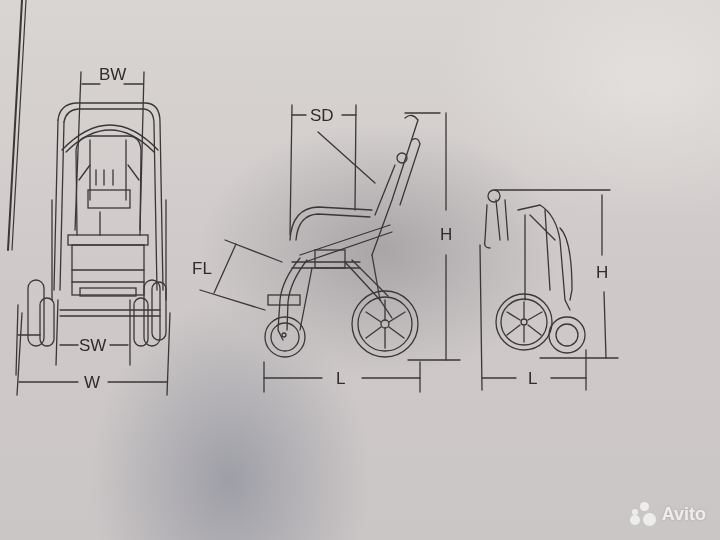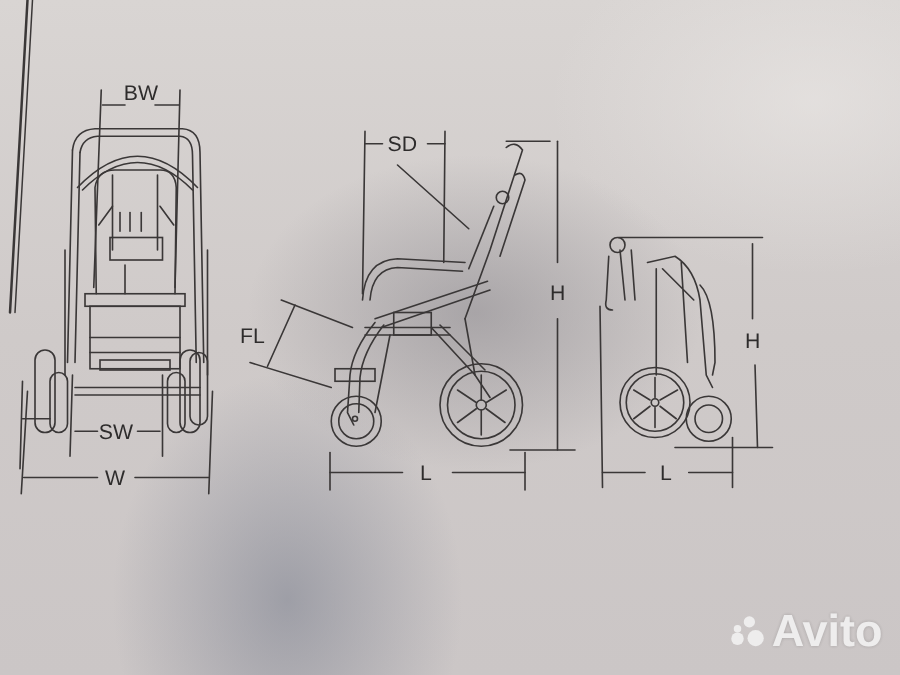--- a/index.html
+++ b/index.html
@@ -7,21 +7,21 @@
     background:#d6d1d0;font-family:"Liberation Sans",sans-serif;}
   .paper{position:absolute;inset:0;
     background:
       radial-gradient(ellipse 260px 180px at 380px 250px, rgba(120,118,125,0.45), rgba(120,118,125,0) 70%),
       radial-gradient(ellipse 200px 260px at 230px 480px, rgba(120,125,140,0.55), rgba(120,125,140,0) 70%),
       radial-gradient(ellipse 300px 200px at 650px 80px, rgba(235,232,230,0.6), rgba(235,232,230,0) 70%),
       linear-gradient(180deg,#d9d5d3 0%,#cfcac9 50%,#cbc6c6 100%);}
   svg{position:absolute;left:0;top:0;}
   .lbl{font-family:"Liberation Sans",sans-serif;font-size:17px;fill:#2e2c2c;}
   .watermark{position:absolute;right:14px;bottom:14px;display:flex;align-items:center;gap:4px;
-    color:#f2f2f2;font-size:36px;font-weight:bold;opacity:.9;text-shadow:0 0 3px rgba(0,0,0,.2);}
+    color:#f2f2f2;font-size:18px;font-weight:bold;opacity:.9;text-shadow:0 0 3px rgba(0,0,0,.2);}
   .dots{position:relative;width:28px;height:24px;}
   .dots span{position:absolute;background:#f2f2f2;border-radius:50%;}
 </style>
 </head>
 <body>
 
 <div class="paper"></div>
 
 <svg width="720" height="540" viewBox="0 0 720 540" fill="none" stroke="#3a3737" stroke-width="1.3" stroke-linecap="round">
 

